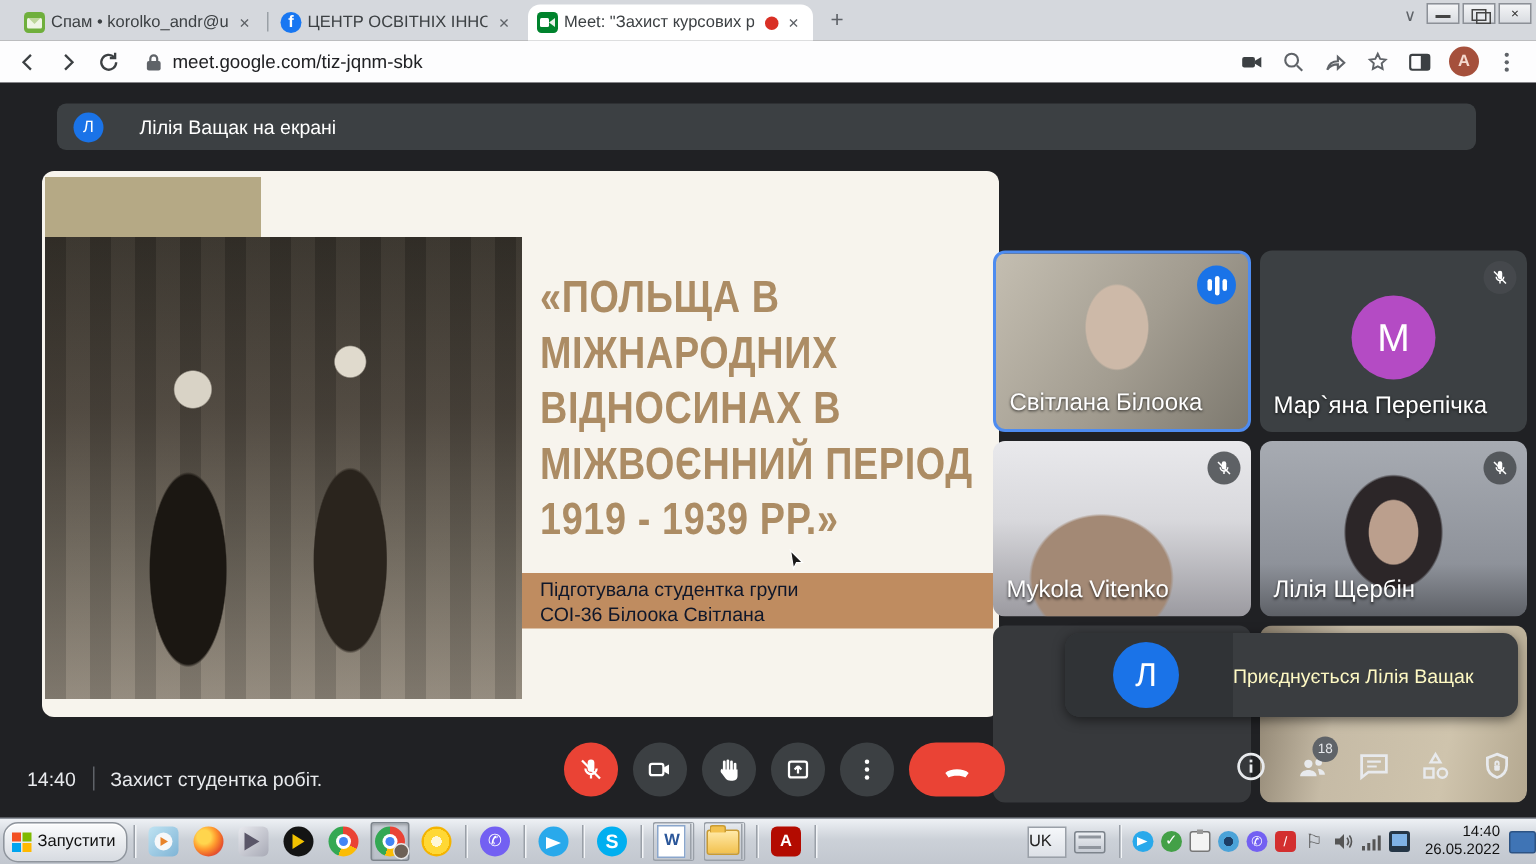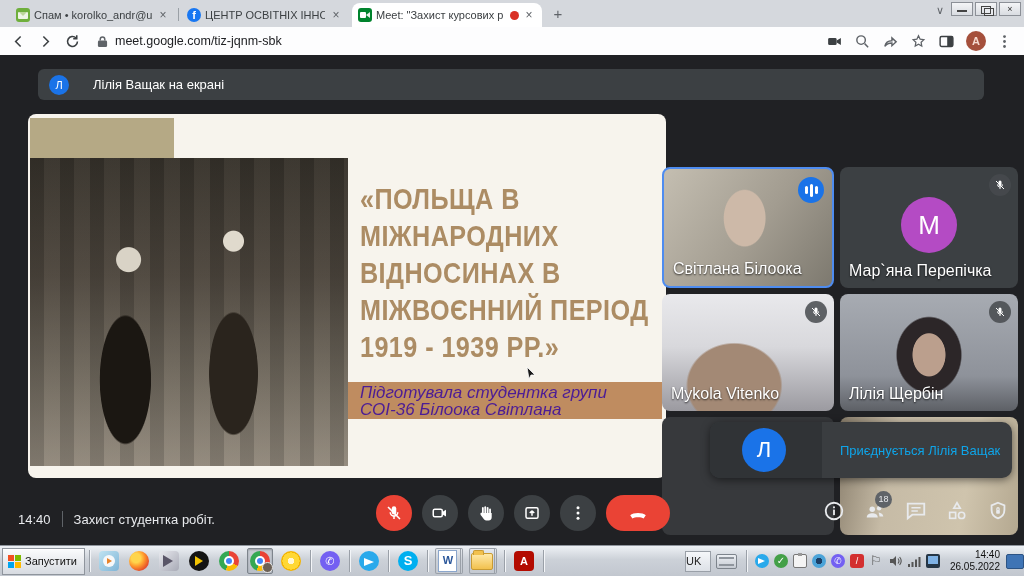--- a/index.html
+++ b/index.html
@@ -57,21 +57,21 @@
     background:
       radial-gradient(circle 13px at 31% 33%, #d9d3c6 0 12px, transparent 13px),
       radial-gradient(circle 11px at 64% 27%, #e0dacd 0 10px, transparent 11px),
       radial-gradient(ellipse 42px 105px at 30% 72%, #1b1712 0 60%, rgba(27,23,18,0) 62%),
       radial-gradient(ellipse 40px 100px at 64% 70%, #2a241d 0 60%, rgba(42,36,29,0) 62%),
       repeating-linear-gradient(90deg, rgba(25,22,18,.30) 0 14px, rgba(70,63,55,.22) 14px 30px),
       linear-gradient(180deg,#3a362f 0%,#564f46 38%,#7e776b 68%,#aba294 100%);}
   .slide-title{position:absolute;left:332px;top:66px;transform:scaleX(.84);transform-origin:left top;}
   .slide-title div{font-size:30px;line-height:37px;font-weight:bold;color:#ac8c64;letter-spacing:.5px;white-space:nowrap;}
   .band{position:absolute;left:320px;top:268px;width:314px;height:37px;background:#bf8c60;padding:2px 0 0 12px;box-sizing:border-box;}
-  .band div{font-size:17px;line-height:17px;font-style:italic;color:#4c1d95;}
+  .band div{font-size:13px;line-height:17px;color:#0f172a;}
   .cursor{position:absolute;left:498px;top:252px;width:10px;height:14px;}
 
   
   .tile{position:absolute;border-radius:8px;overflow:hidden;background:#3c4043;}
   .tile .name{position:absolute;left:9px;bottom:8px;color:#fff;font-size:16px;text-shadow:0 1px 2px rgba(0,0,0,.8);}
   .mutebadge{position:absolute;right:7px;top:7px;width:22px;height:22px;border-radius:50%;background:rgba(70,74,77,.85);
     display:flex;align-items:center;justify-content:center;}
   .speakbadge{position:absolute;right:8px;top:8px;width:26px;height:26px;border-radius:50%;background:#1a73e8;
     display:flex;align-items:center;justify-content:center;gap:2px;}
   .speakbadge i{display:block;width:3px;background:#fff;border-radius:2px;}
@@ -99,40 +99,40 @@
       radial-gradient(circle 2px at 60px 40px, #b0a390 0 2px, transparent 3px),
       radial-gradient(circle 2px at 120px 24px, #b0a390 0 2px, transparent 3px),
       linear-gradient(100deg,#8a7f6d 0%,#c6bba6 30%,#cfc4ad 70%,#b4a890 100%);}
 
   
   .toast{position:absolute;left:710px;top:367px;width:302px;height:56px;border-radius:10px;background:#3a3d40;
     display:flex;align-items:center;box-shadow:0 2px 8px rgba(0,0,0,.5);}
   .toast .t-left{width:112px;height:56px;border-radius:10px 0 0 10px;background:#303336;position:relative;flex:0 0 auto;}
   .toast .t-av{position:absolute;left:32px;top:6px;width:44px;height:44px;border-radius:50%;background:#1a73e8;
     color:#fff;font-size:22px;text-align:center;line-height:44px;}
-  .toast .t-text{color:#0ea5e9;font-size:13px;margin-left:18px;}
+  .toast .t-text{color:#fef9c3;font-size:13px;margin-left:0;}
 
   
   .mbar-left{position:absolute;left:18px;top:450px;height:28px;display:flex;align-items:center;color:#e8eaed;font-size:13px;}
   .mbar-sep{width:1px;height:16px;background:#5f6368;margin:0 11px;}
   .mctl{position:absolute;left:376px;top:440px;display:flex;gap:10px;align-items:center;}
   .cbtn{width:36px;height:36px;border-radius:50%;background:#3c4043;display:flex;align-items:center;justify-content:center;}
   .cbtn.red{background:#ea4335;}
   .endcall{width:64px;height:36px;border-radius:18px;background:#ea4335;display:flex;align-items:center;justify-content:center;}
   .mright{position:absolute;right:15px;top:445px;display:flex;gap:19px;align-items:center;}
   .mr-ic{width:22px;height:22px;position:relative;}
   .pc-badge{position:absolute;top:-9px;left:11px;width:17px;height:17px;border-radius:50%;background:#5f6368;
     color:#e8eaed;font-size:9px;text-align:center;line-height:17px;}
 
   
   .taskbar{position:absolute;left:0;top:545px;width:1024px;height:31px;
     background:linear-gradient(#eef1f5,#ccd1d8 45%,#c2c7cf);border-top:1px solid #8f959d;box-sizing:border-box;
     display:flex;align-items:center;}
   .startbtn{height:25px;margin-left:2px;padding:0 7px 0 5px;display:flex;align-items:center;gap:4px;
-    background:linear-gradient(#fbfcfd,#d7dbe1);border:1px solid #8f959d;border-radius:0;box-shadow:inset 0 1px 0 #fff;}
+    background:linear-gradient(#fbfcfd,#d7dbe1);border:1px solid #8f959d;border-radius:10px;box-shadow:inset 0 1px 0 #fff;}
   .winlogo{width:13px;height:13px;display:grid;grid-template-columns:6px 6px;grid-template-rows:6px 6px;gap:1px;}
   .winlogo i{display:block;}
   .startbtn span{font-size:11px;color:#111;}
   .tsep{width:1px;height:22px;background:#9aa0a8;box-shadow:1px 0 0 #f3f5f8;margin:0 4px;flex:0 0 auto;}
   .qicon{width:24px;height:24px;margin:0 3px;flex:0 0 auto;display:flex;align-items:center;justify-content:center;position:relative;}
   .qicon.boxed{border:1px solid #7d848c;background:linear-gradient(#c9ced6,#b9bfc8);box-shadow:inset 0 1px 2px rgba(0,0,0,.25);border-radius:2px;}
   .qicon.grouped{border:1px solid #9aa0a8;border-right:3px double #9aa0a8;background:linear-gradient(#f2f4f7,#dcе0e6);border-radius:2px;}
   .ic-wmp{width:20px;height:20px;border-radius:4px;background:linear-gradient(135deg,#bfe3f2,#7fb4d6);position:relative;}
   .ic-wmp:before{content:"";position:absolute;left:4px;top:4px;width:12px;height:12px;border-radius:50%;background:#f6f8fa;}
   .ic-wmp:after{content:"";position:absolute;left:8px;top:7px;border-top:3px solid transparent;border-bottom:3px solid transparent;border-left:5px solid #e8832a;}

